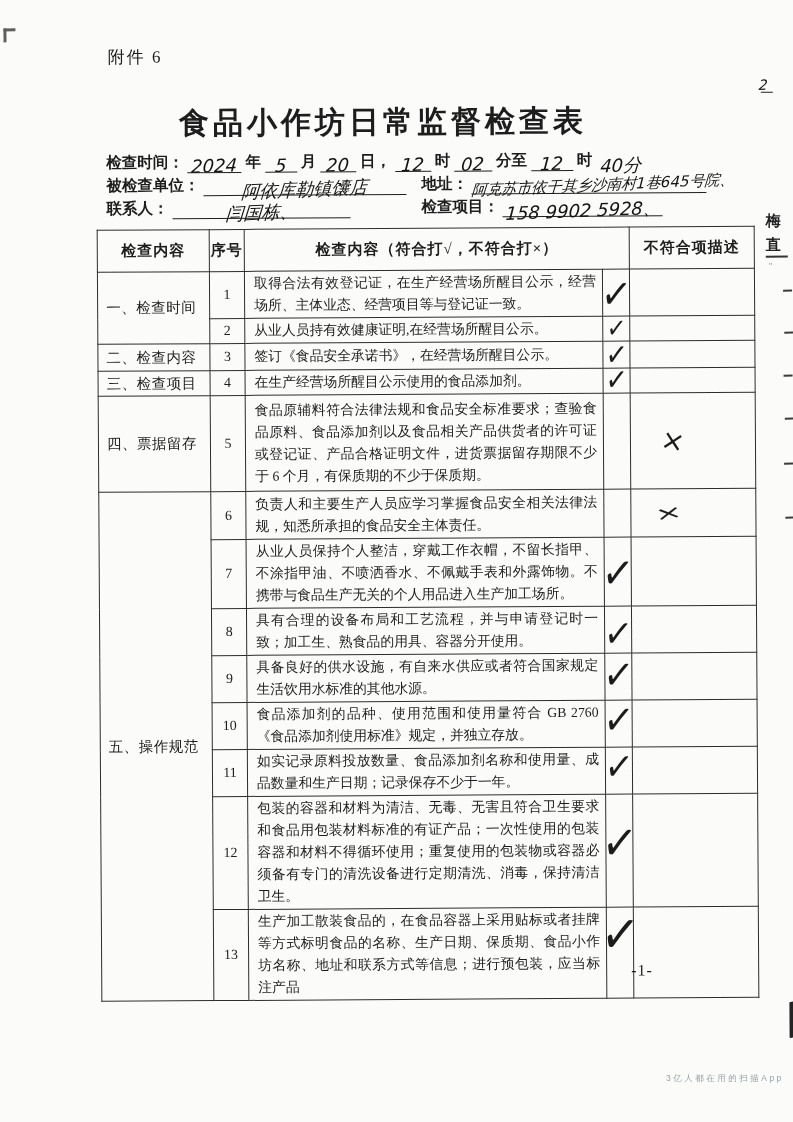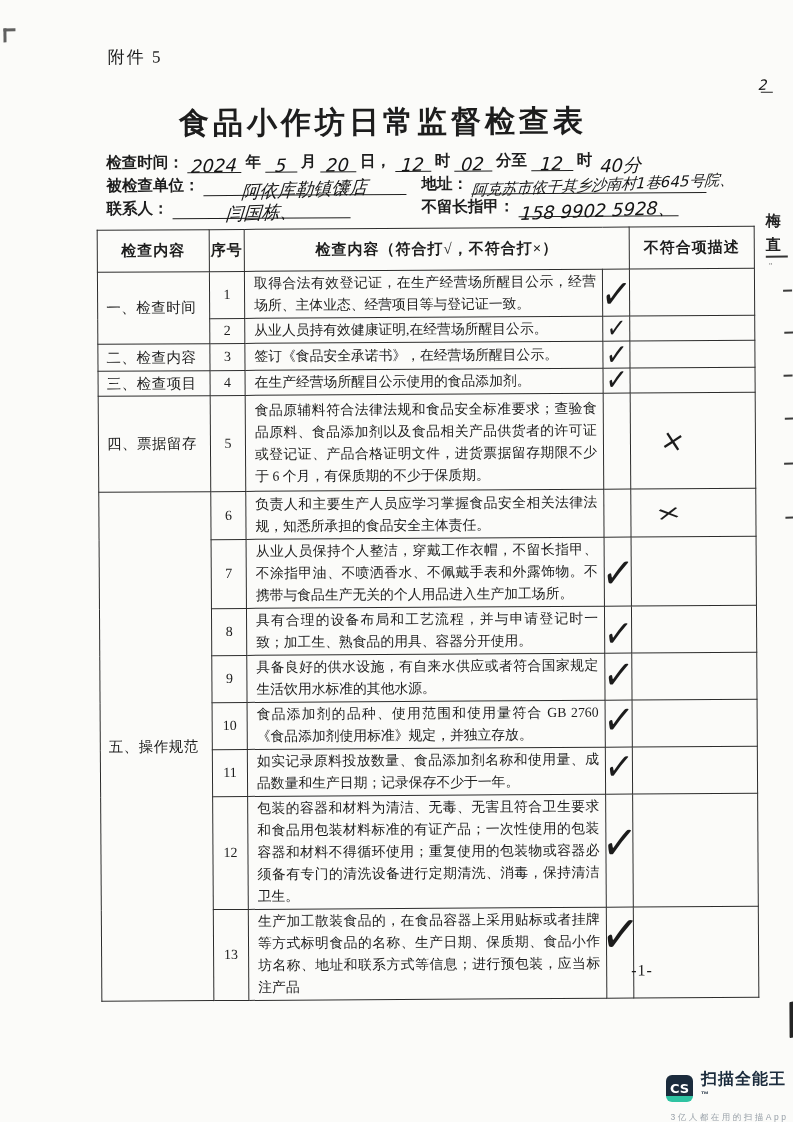--- a/index.html
+++ b/index.html
@@ -63,21 +63,21 @@
   .edge-dots{position:absolute;left:770px;top:263px;font-size:10px;color:#333;}
 </style>
 </head>
 <body>
 
 <div class="page">
   <div class="sheet">
 
     <div class="corner-mark"></div>
 
-    <div class="attachment">附件 5</div>
+    <div class="attachment">附件 6</div>
 
     <div class="corner-num">
       <span class="hw">2</span>
     </div>
 
     <h1 class="doc-title" style="margin:0;">食品小作坊日常监督检查表</h1>
 
     <div class="info">
 
       <div class="info-line">
@@ -103,21 +103,21 @@
         <span class="col2">
           <span class="lbl">地址：</span>
           <span class="uline overflowable" style="width:235px"><span class="hw small">阿克苏市依干其乡沙南村1巷645号院、</span></span>
         </span>
       </div>
 
       <div class="info-line">
         <span class="lbl">联系人：</span>
         <span class="uline" style="width:178px"><span class="hw">闫国栋、</span></span>
         <span class="col2">
-          <span class="lbl">不留长指甲：</span>
+          <span class="lbl">检查项目：</span>
           <span class="uline overflowable" style="width:160px"><span class="hw">158 9902 5928、</span></span>
         </span>
       </div>
     </div>
 
     <div class="tbl-wrap">
       <table id="inspection-table">
           <colgroup>
             <col style="width: 112px;">
             <col style="width: 35px;">
@@ -256,19 +256,15 @@
     <div class="edge-dash" style="left:784px;top:292px"></div>
     <div class="edge-dash" style="left:785px;top:334px"></div>
     <div class="edge-dash" style="left:784px;top:377px"></div>
     <div class="edge-dash" style="left:785px;top:420px"></div>
     <div class="edge-dash" style="left:784px;top:465px"></div>
     <div class="edge-dash" style="left:785px;top:519px"></div>
     <div class="edge-blob"></div>
   </div>
 
   <div class="wm">
-    <div class="wm-row">
-      <div class="cs-logo">CS</div>
-      <div class="wm-name"><span>扫描全能王</span><span class="wm-tm">™</span></div>
-    </div>
     <div class="wm-tag">3亿人都在用的扫描App</div>
   </div>
 </div>
 
 </body></html>

